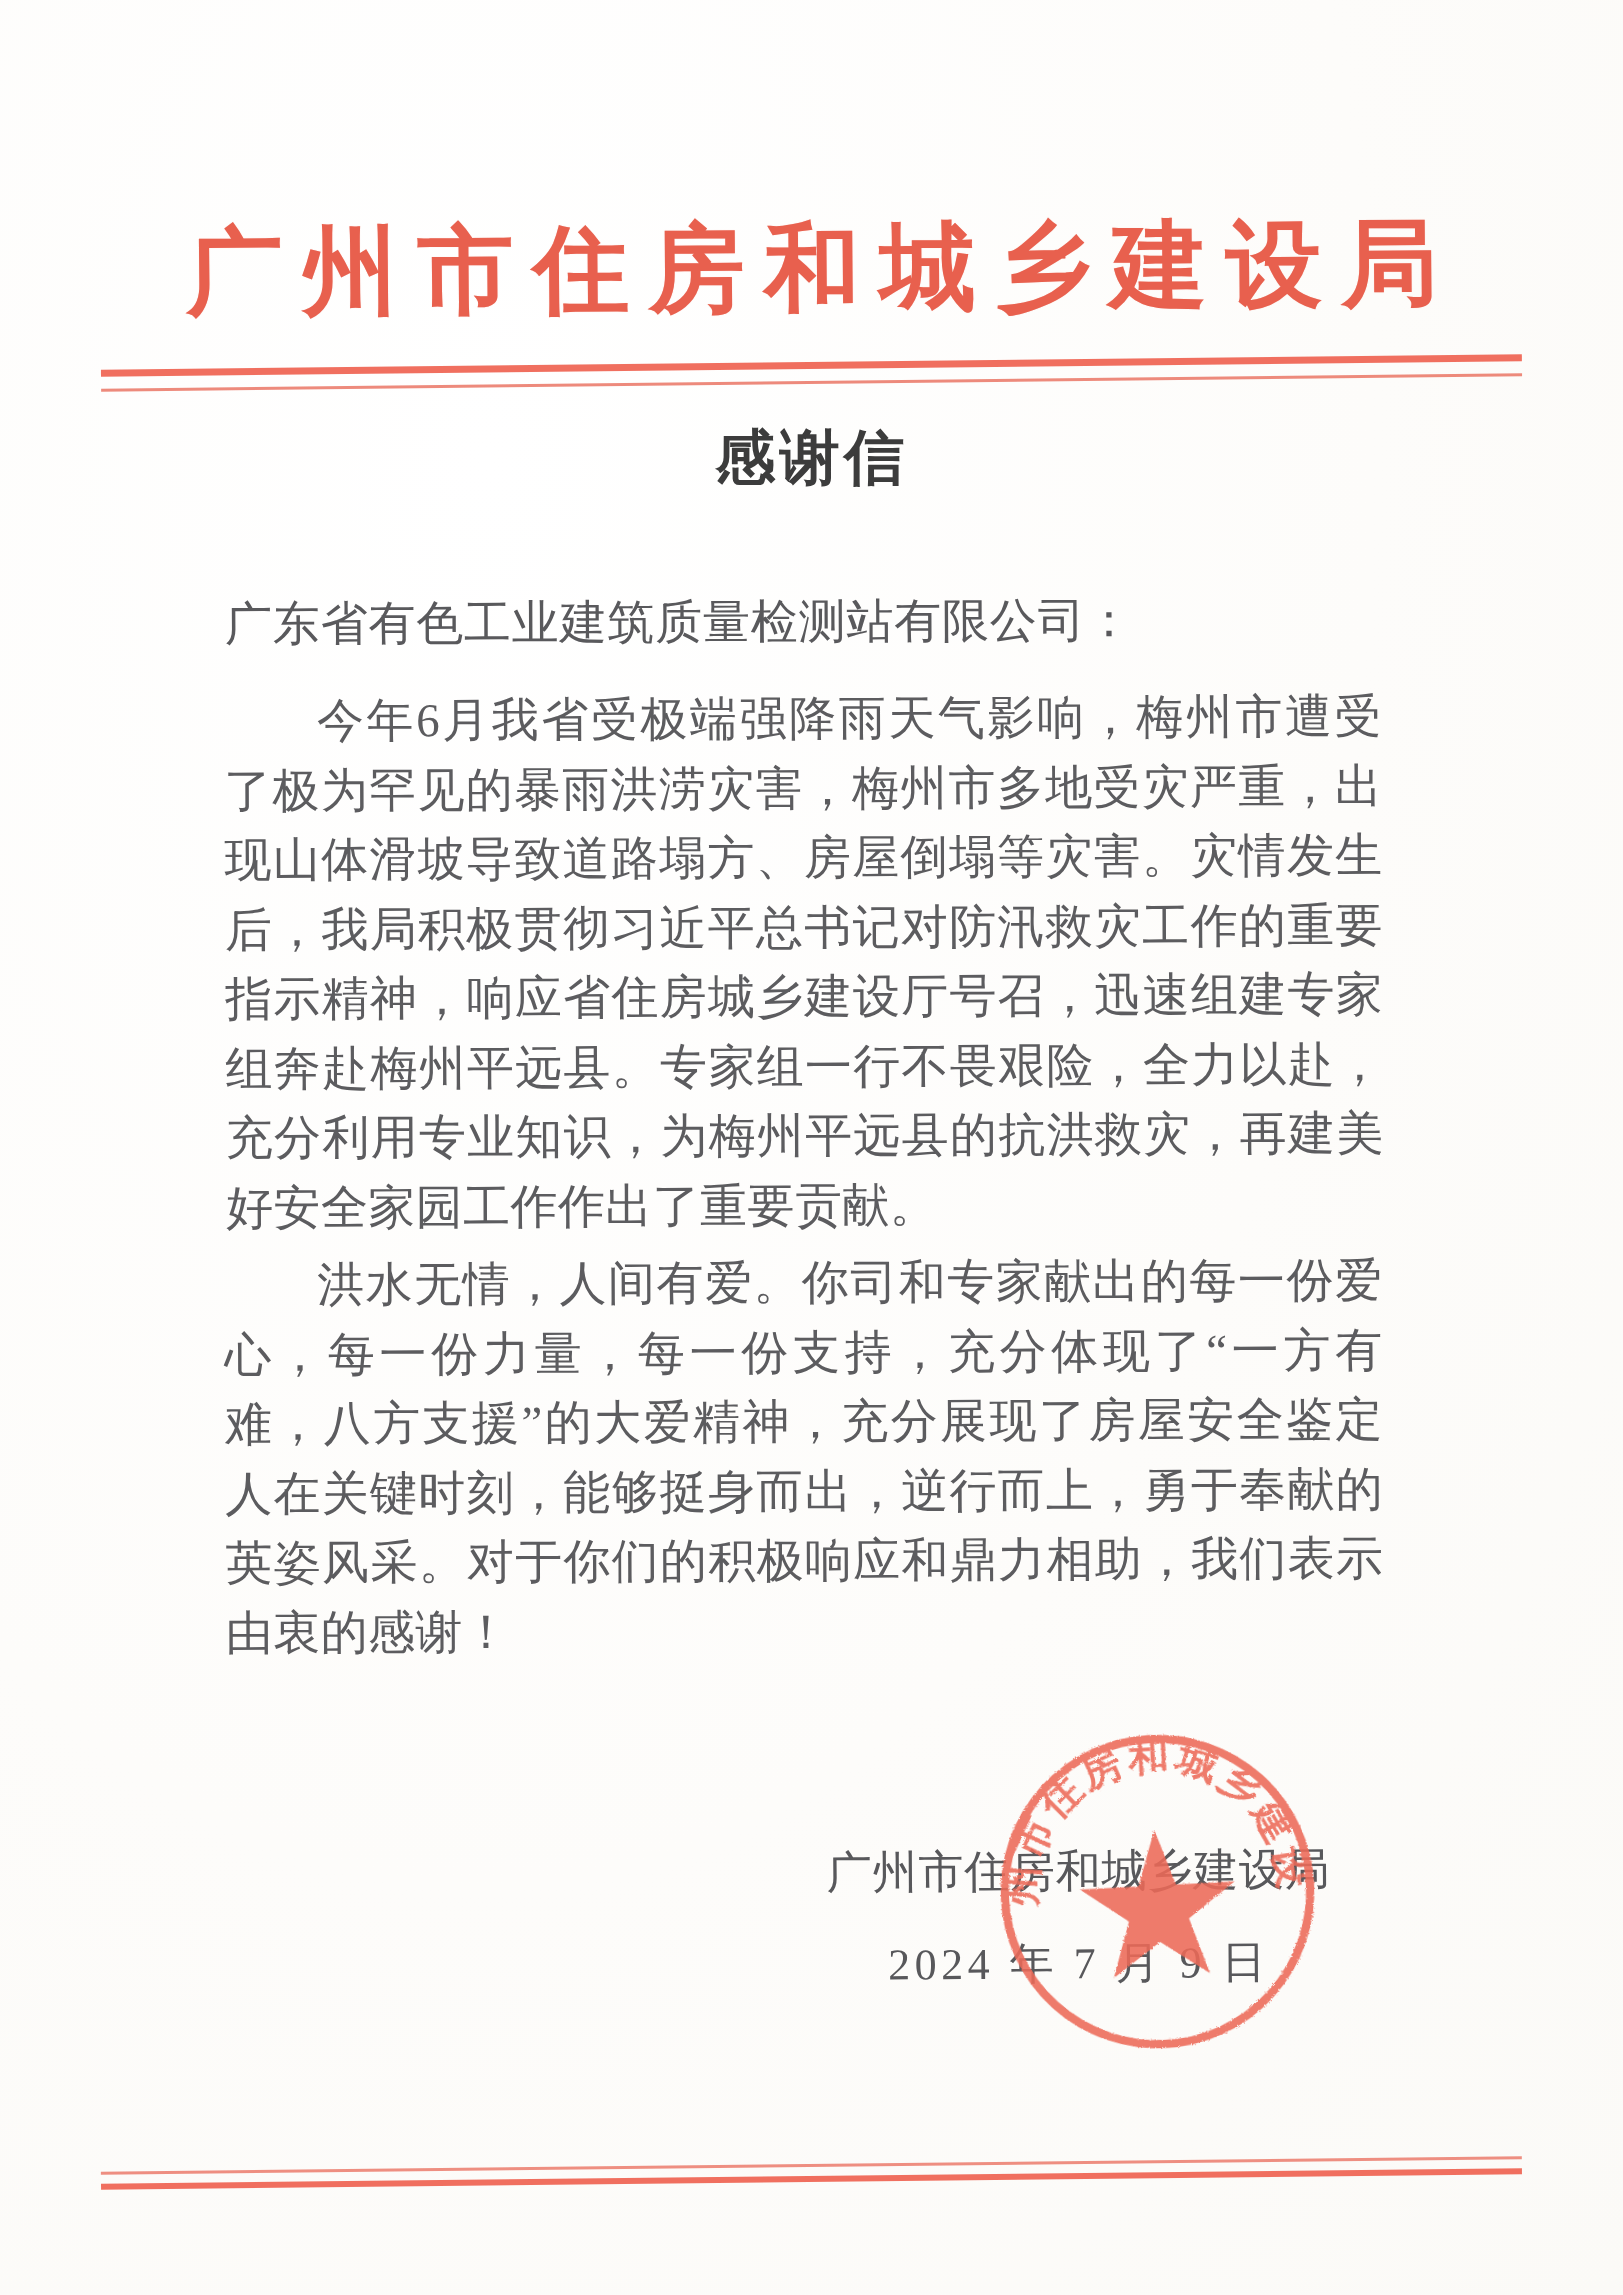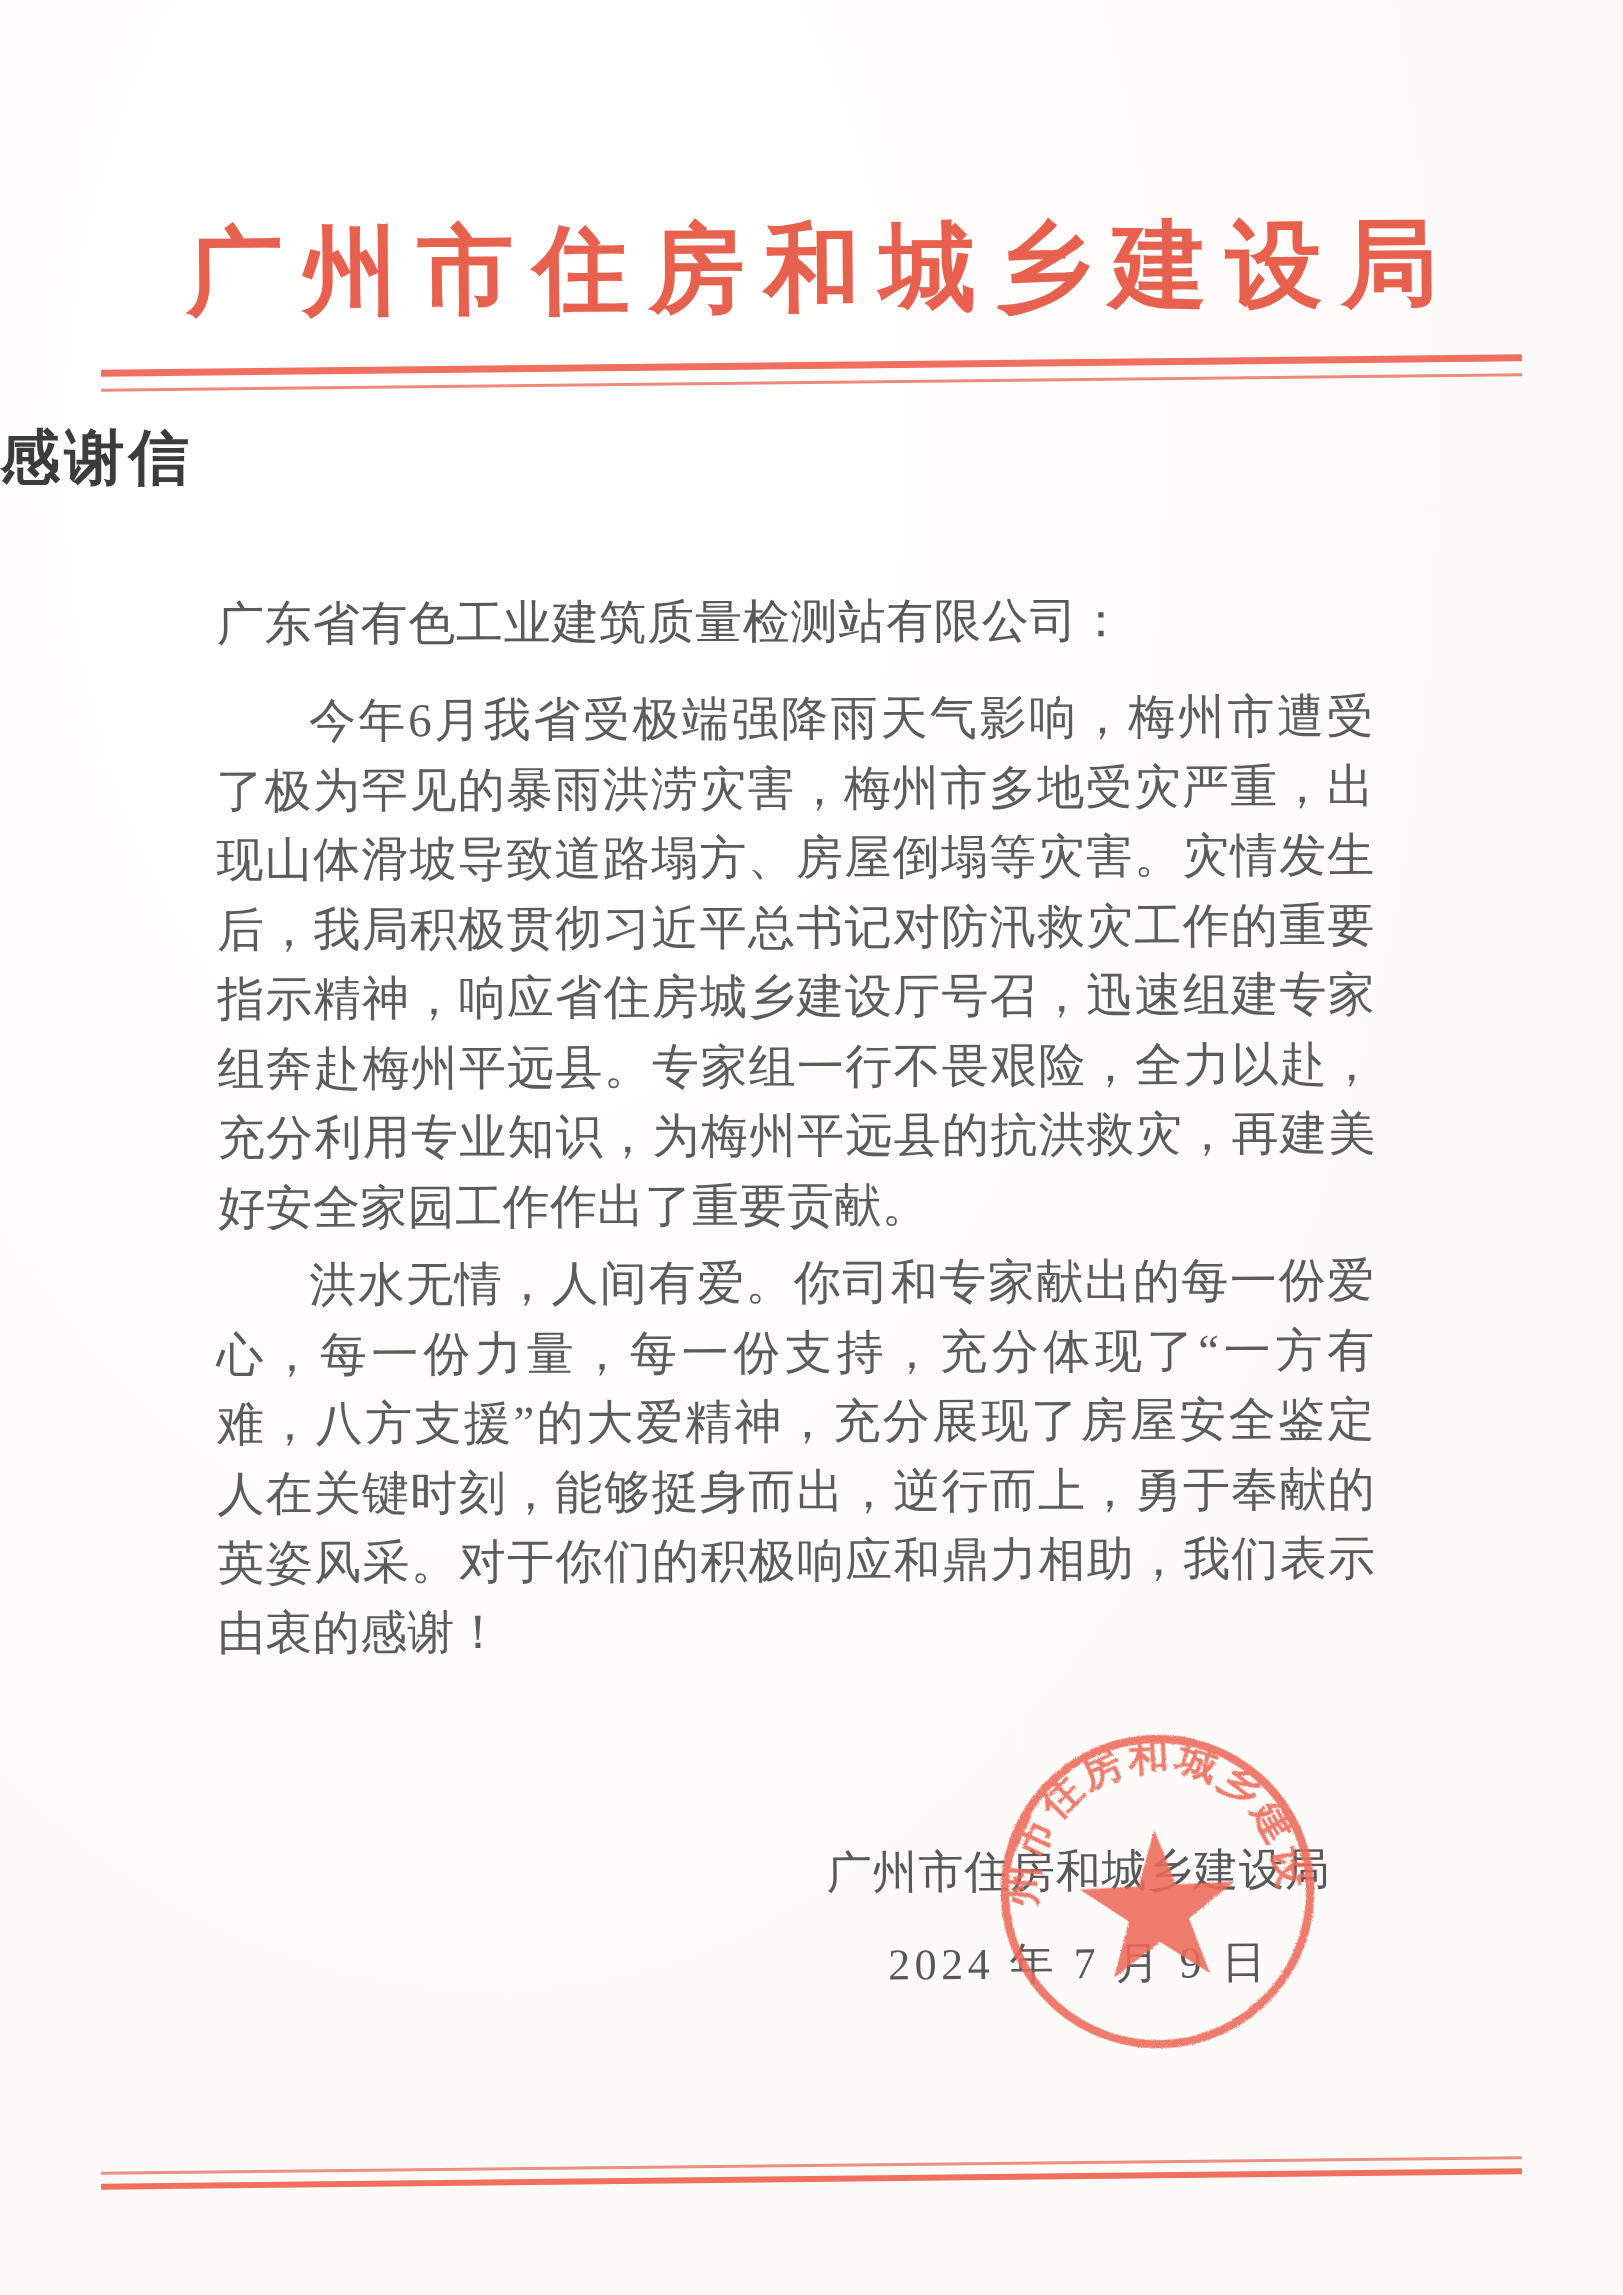--- a/index.html
+++ b/index.html
@@ -69,33 +69,33 @@
     background: #e9705f;
     opacity: .82;
   }
 
   
   .doc-title {
     position: absolute;
     top: 418px;
     left: 0;
     width: 1624px;
-    text-align: left;
+    text-align: center;
     font-family: "DejaVu Sans", "Liberation Sans", sans-serif;
     font-weight: bold;
     font-size: 60px;
     letter-spacing: 4.5px;
     color: #3c3c3c;
   }
 
   
   .body-block {
     position: absolute;
     top: 601px;
-    left: 217px;
+    left: 225px;
     width: 1158px;
   }
   .salutation {
     font-size: 47px;
     line-height: 1.0;
     color: #59595c;
     letter-spacing: 0.8px;
     margin-bottom: 39px;
     transform: rotate(-0.25deg);
     transform-origin: left center;

